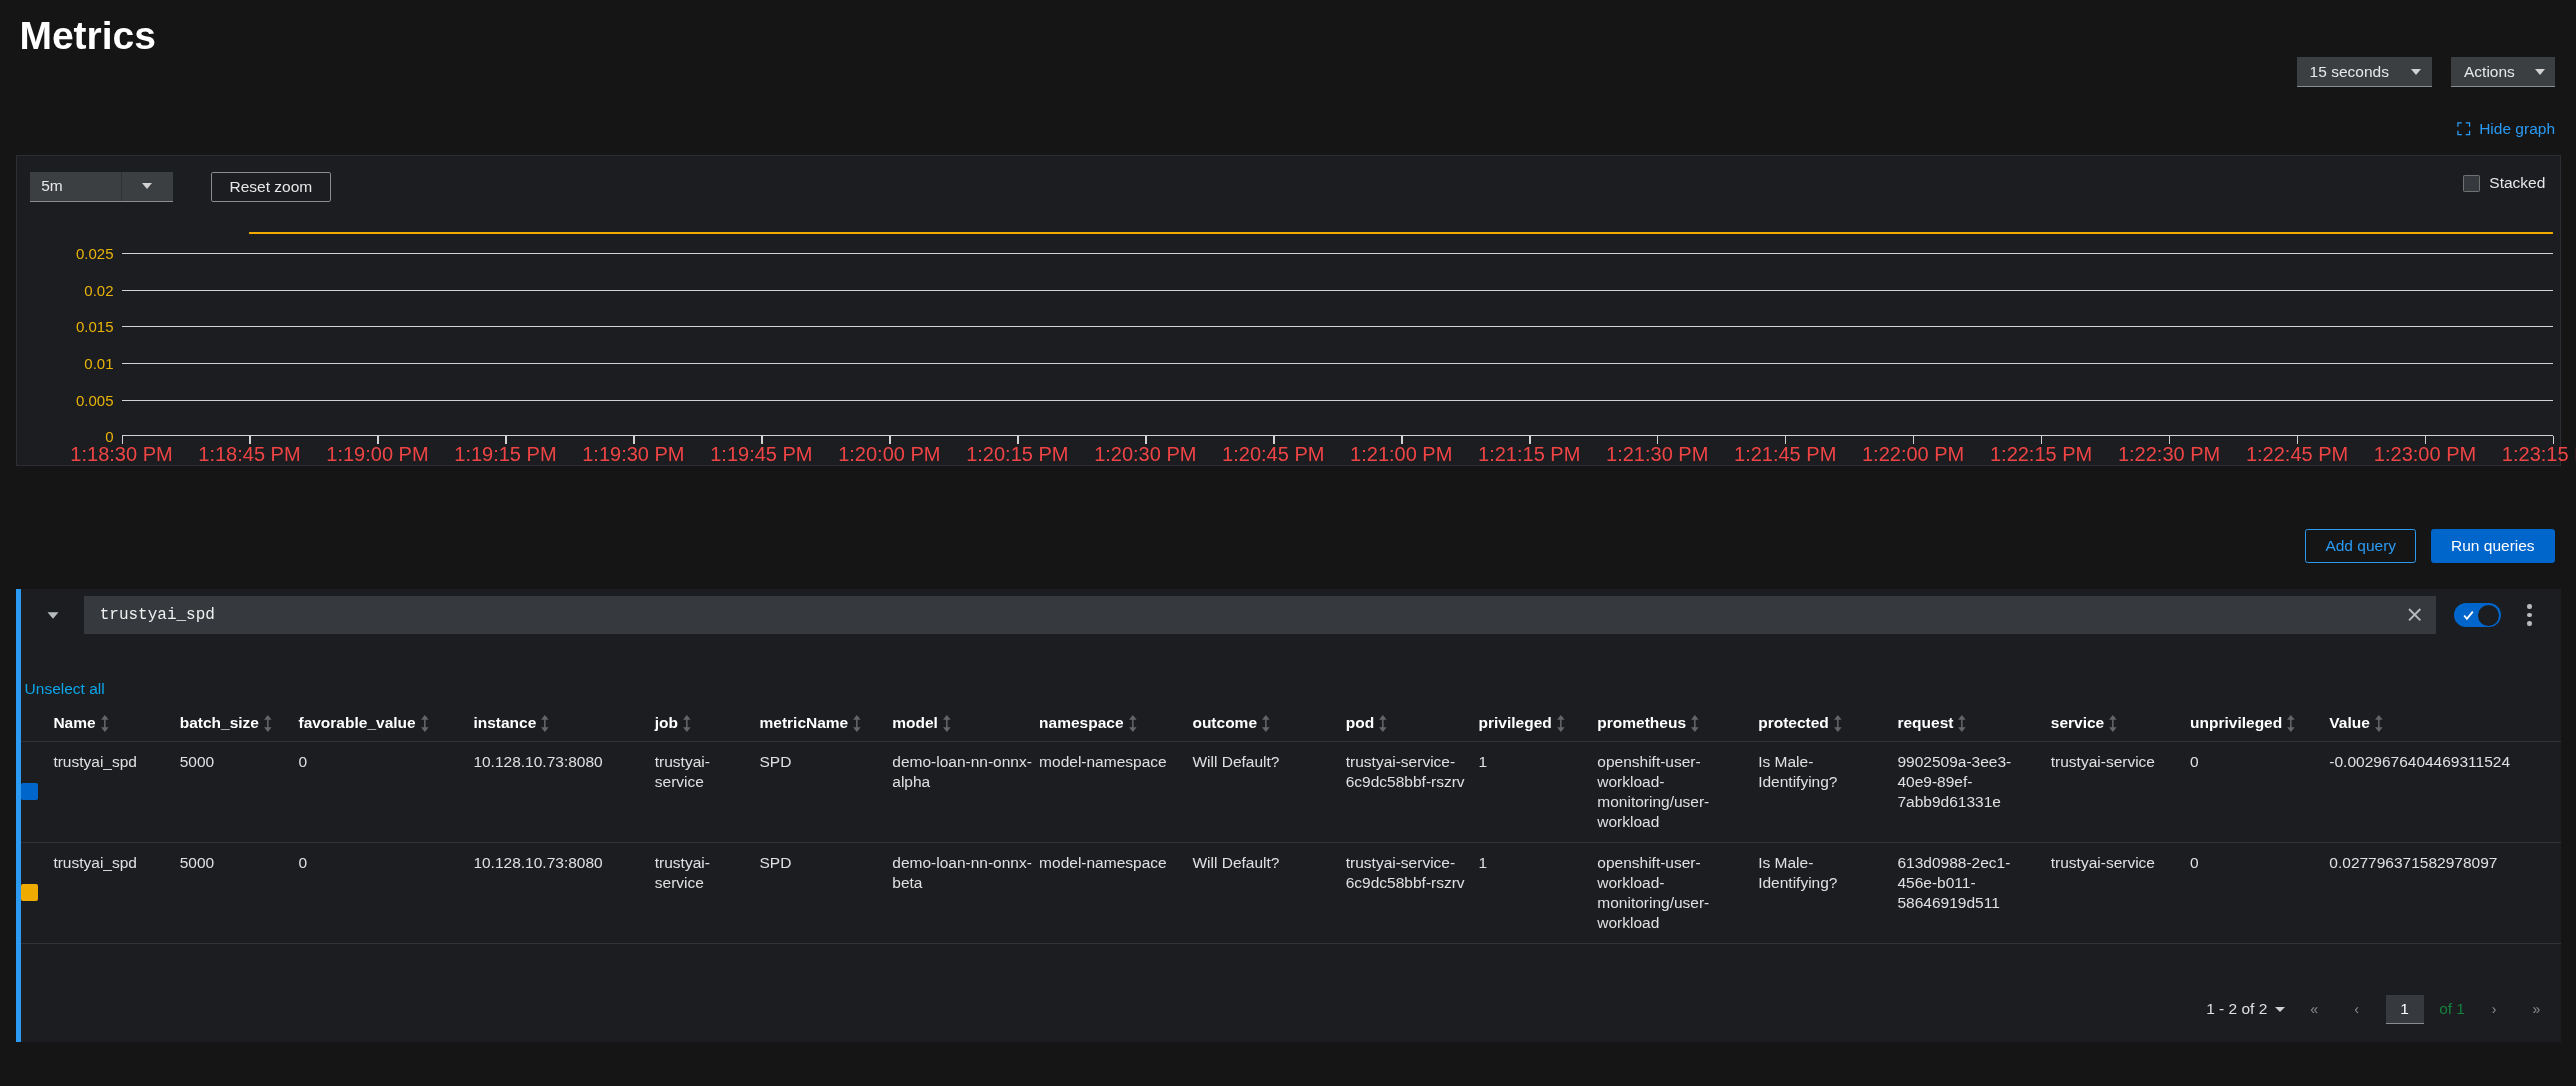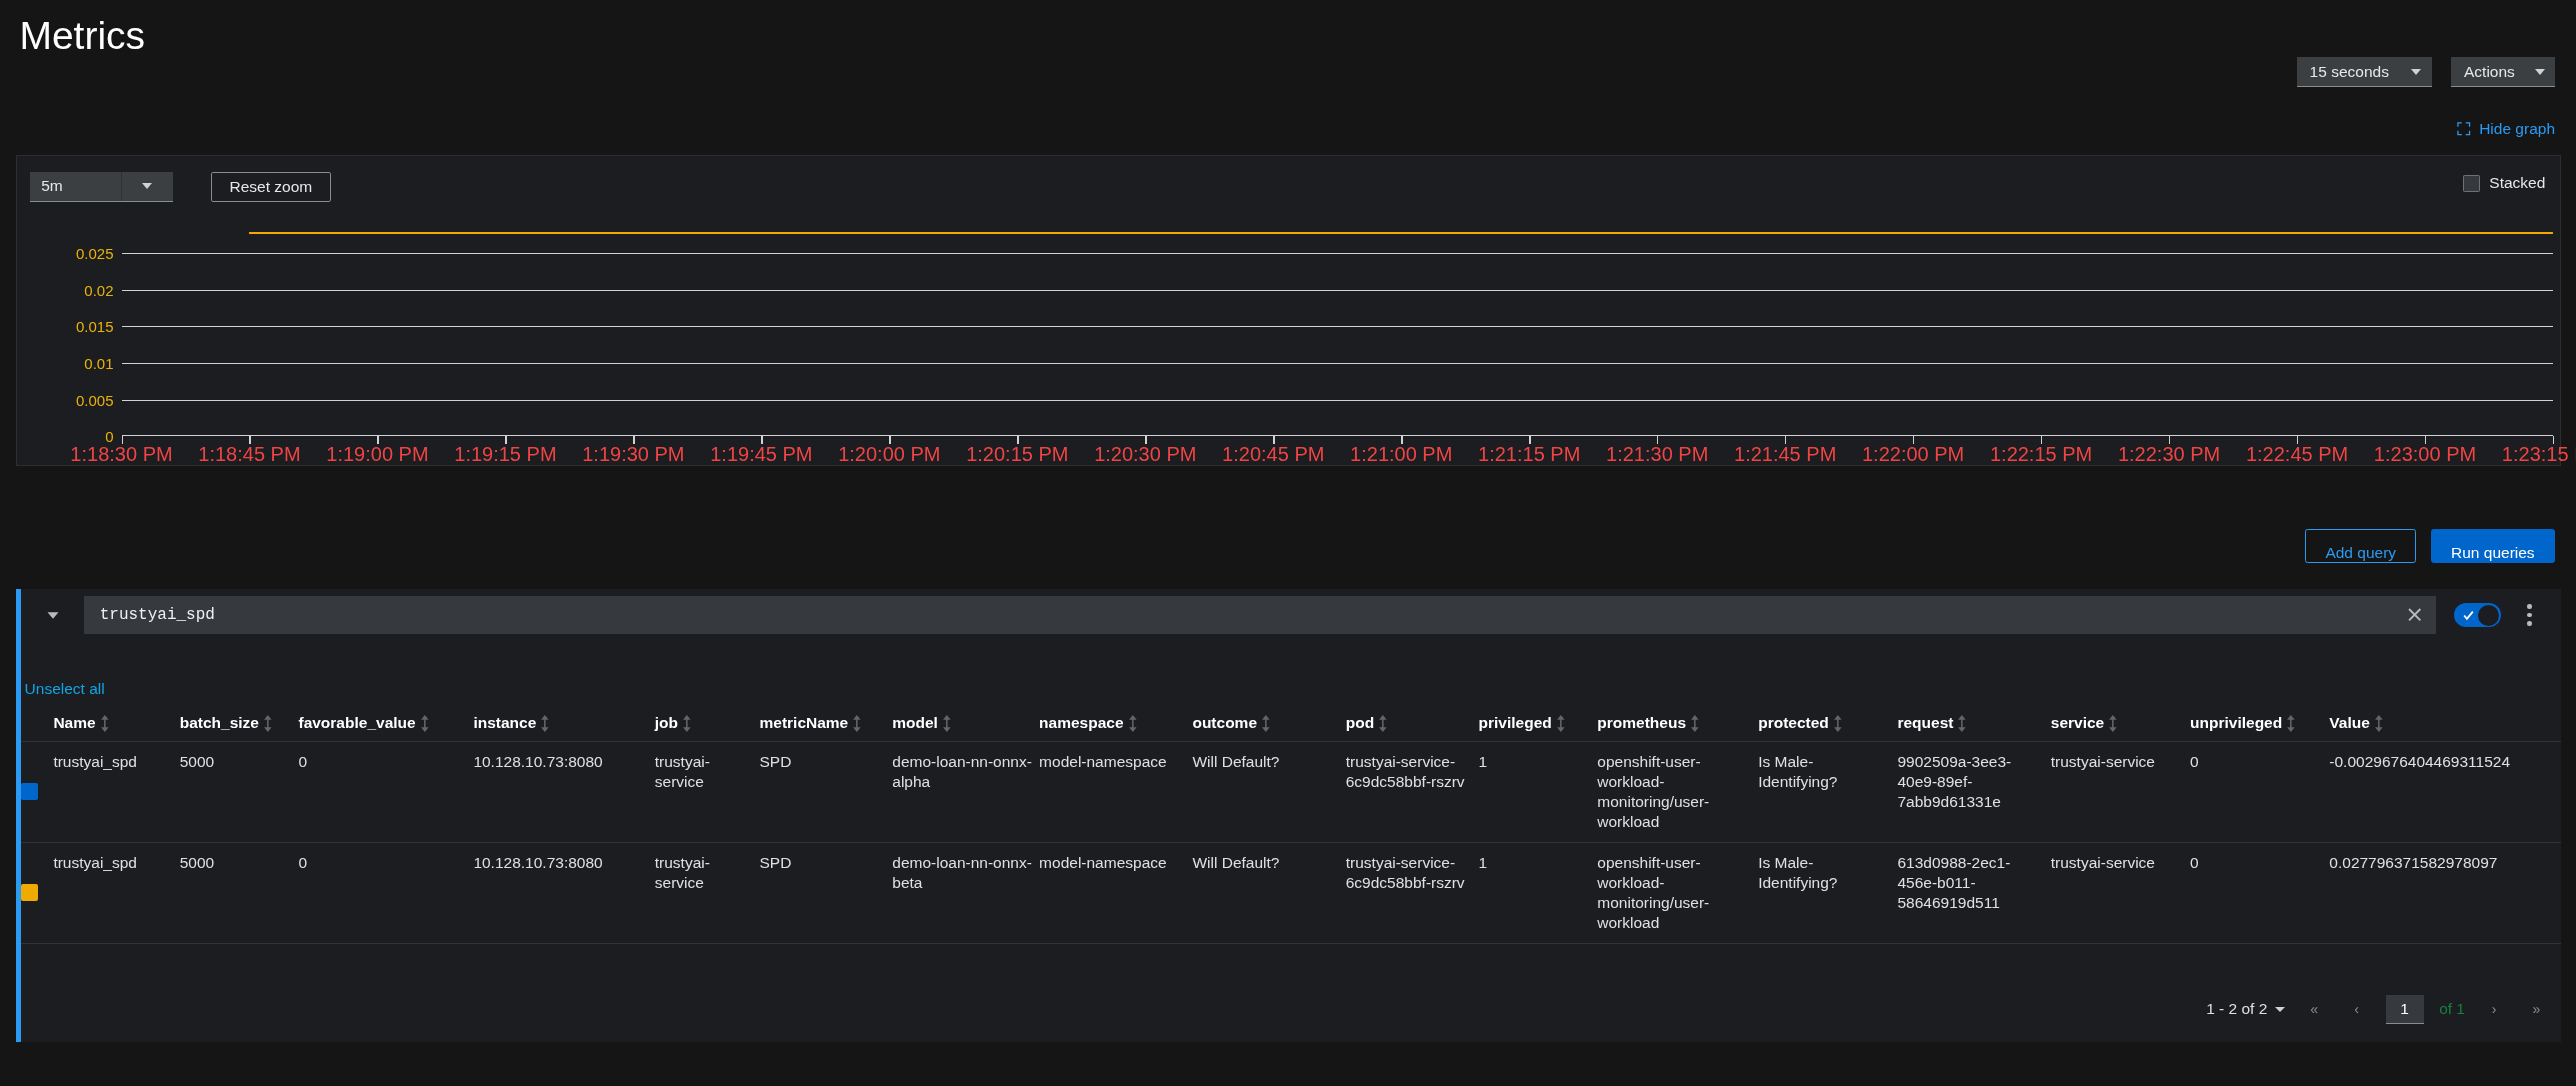--- a/index.html
+++ b/index.html
@@ -11,21 +11,21 @@
     overflow: hidden;
   }
   .page { position: relative; width: 2576px; height: 1086px; background: #151515; }
 
   
   .header {
     position: absolute; left: 0; top: 0; width: 2576px; height: 78px;
   }
   .page-title {
     position: absolute; left: 19.4px; top: 14.2px;
-    font-size: 39px; font-weight: 400; color: #ffffff; letter-spacing: 0px;
+    font-size: 39px; font-weight: 700; color: #ffffff; letter-spacing: 0px;
   }
   .header-controls {
     position: absolute; right: 21px; top: 17px;
     display: flex; align-items: center; gap: 19.4px; margin-top: 40px;
   }
   .dd {
     display: flex; align-items: center; justify-content: space-between;
     background: #3c3f42; border: none; border-bottom: 1.3px solid #8a8d90;
     height: 30px; padding: 0 10.4px 0 13px; color: #e8e8e8; font-size: 15.5px;
     cursor: pointer; min-width: 71px;
@@ -98,21 +98,21 @@
     font-size: 20px; color: #ef4444; white-space: nowrap;
   }
   .series-line { position: absolute; height: 2.6px; border-radius: 0.6px; }
 
   
   .query-actions {
     position: absolute; right: 21px; top: 529px;
     display: flex; align-items: center; gap: 14.2px;
   }
   .btn {
-    height: 34px; padding: 0 19.4px; display: flex; align-items: flex-end;
+    height: 34px; padding: 0 19.4px; display: flex; align-items: center;
     font-size: 15.5px; border-radius: 2.6px; cursor: pointer;
   }
   .btn-secondary { background: transparent; border: 1.3px solid #2b9af3; color: #2b9af3; }
   .btn-primary { background: #0066cc; border: 1.3px solid #0066cc; color: #ffffff; }
 
   
   .query-panel {
     position: absolute; left: 15.5px; top: 589px; width: 2545px; height: 453px;
     background: #1b1d21; border-left: 5.2px solid #2b9af3;
   }

